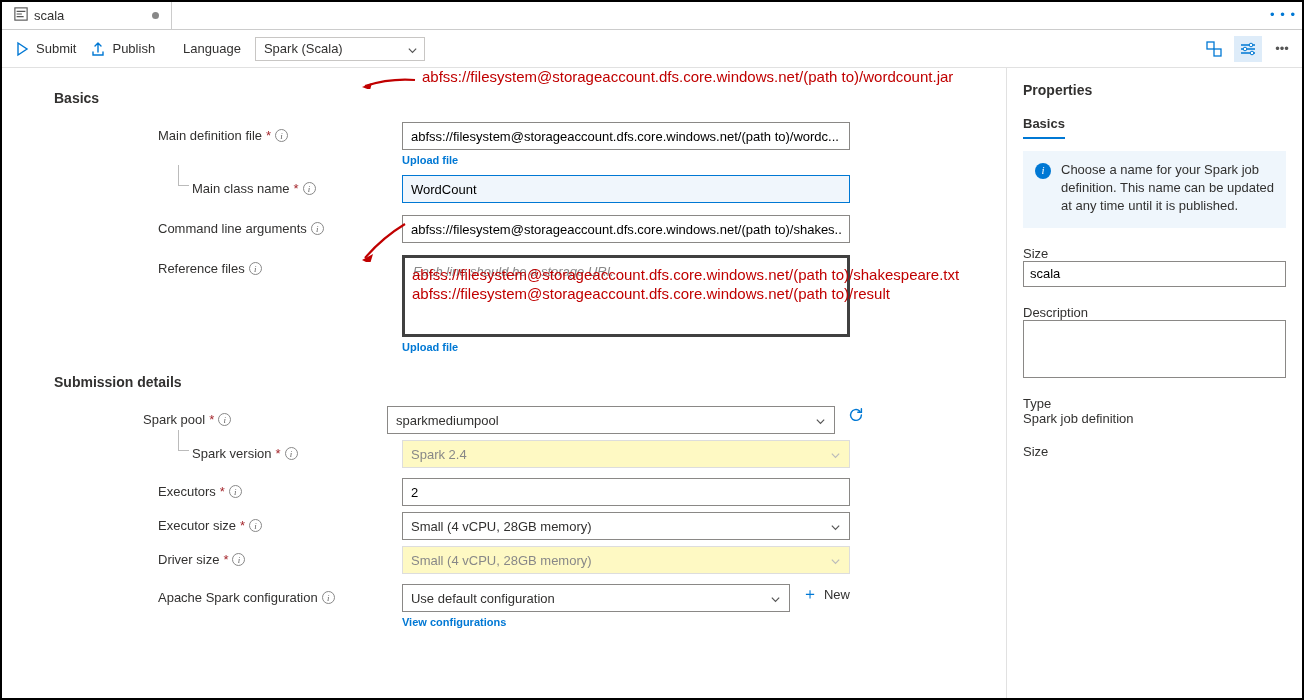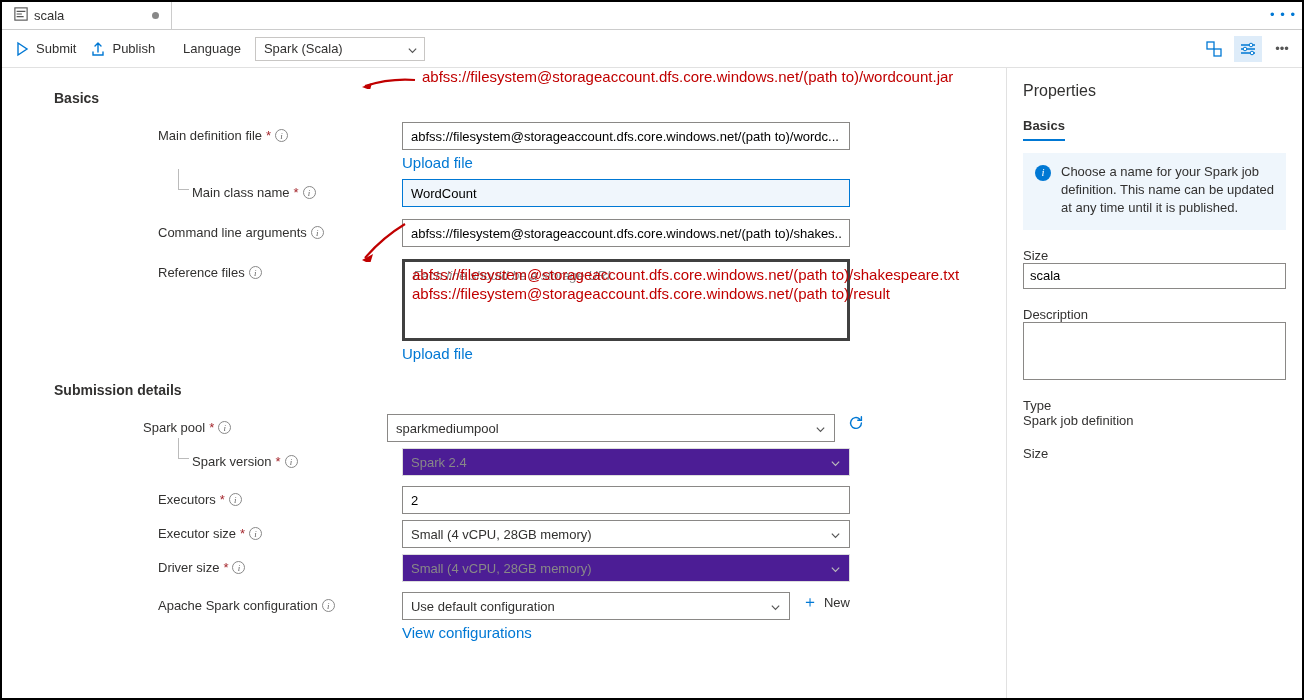--- a/index.html
+++ b/index.html
@@ -35,30 +35,30 @@
   .row .label { width: 244px; padding-top: 6px; font-size: 13px; display: flex; align-items: center; gap: 4px; }
   .row .label.child { padding-left: 34px; position: relative; }
   .row .label.child::before { content:""; position:absolute; left:20px; top:-10px; width:10px; height:20px; border-left:1px solid #bbb; border-bottom:1px solid #bbb; }
   .req { color: #a4262c; }
   .info { width: 13px; height: 13px; border: 1px solid #888; border-radius: 50%; display: inline-flex; align-items: center; justify-content: center; font-size: 9px; font-style: italic; font-family: Georgia, serif; color: #666; }
   .field { width: 448px; }
   .input, .select { width: 100%; height: 28px; border: 1px solid #8a8886; padding: 0 8px; font-size: 13px; background: #fff; }
   .input.hl { border-color: #0078d4; background: #f0f6fc; }
   .select { position: relative; display: flex; align-items: center; }
   .select .chev { position: absolute; right: 8px; top: 8px; }
-  .select.disabled { background: #4c1d95; color: #888; border-color: #ddd; }
+  .select.disabled { background: #fef9c3; color: #888; border-color: #ddd; }
   .textarea { width: 100%; height: 82px; border: 3px solid #404040; padding: 6px 8px; font-size: 13px; font-style: italic; color: #888; background: #fff; }
-  .link { color: #0078d4; font-size: 15px; cursor: pointer; margin-top: 4px; display: inline-block; }
+  .link { color: #0078d4; font-size: 11px; cursor: pointer; margin-top: 4px; display: inline-block; font-weight: bold; }
   .after { display: flex; align-items: center; gap: 8px; padding-left: 12px; }
   .refresh svg { width: 18px; height: 18px; color: #0078d4; }
   .plus-new { color: #323130; display: flex; align-items: center; gap: 6px; cursor: pointer; }
   .plus-new .plus { color: #0078d4; font-size: 16px; }
 
   
-  .rp-title { font-weight: 400; font-size: 16px; }
+  .rp-title { font-weight: 700; font-size: 14px; }
   .rp-tab { display: inline-block; padding: 6px 0; border-bottom: 2px solid #0078d4; font-size: 13px; font-weight: 600; }
   .rp-infobox { background: #eff6fc; padding: 10px 12px 12px 12px; display: flex; gap: 10px; font-size: 13px; line-height: 1.4; }
   .rp-infobox .i-icon { width: 16px; height: 16px; border-radius: 50%; background: #0078d4; color: #fff; display: flex; align-items: center; justify-content: center; font-size: 11px; font-family: Georgia, serif; font-style: italic; flex-shrink: 0; margin-top: 2px; }
   .rp-label { font-size: 13px; margin-top: 6px; }
   .rp-input { width: 100%; height: 26px; border: 1px solid #8a8886; padding: 0 6px; font-size: 13px; }
   .rp-textarea { width: 100%; height: 58px; border: 1px solid #8a8886; }
   .rp-ro { font-size: 13px; }
 
   
   .ann { position: absolute; color: #c00000; font-size: 15px; pointer-events: none; }

